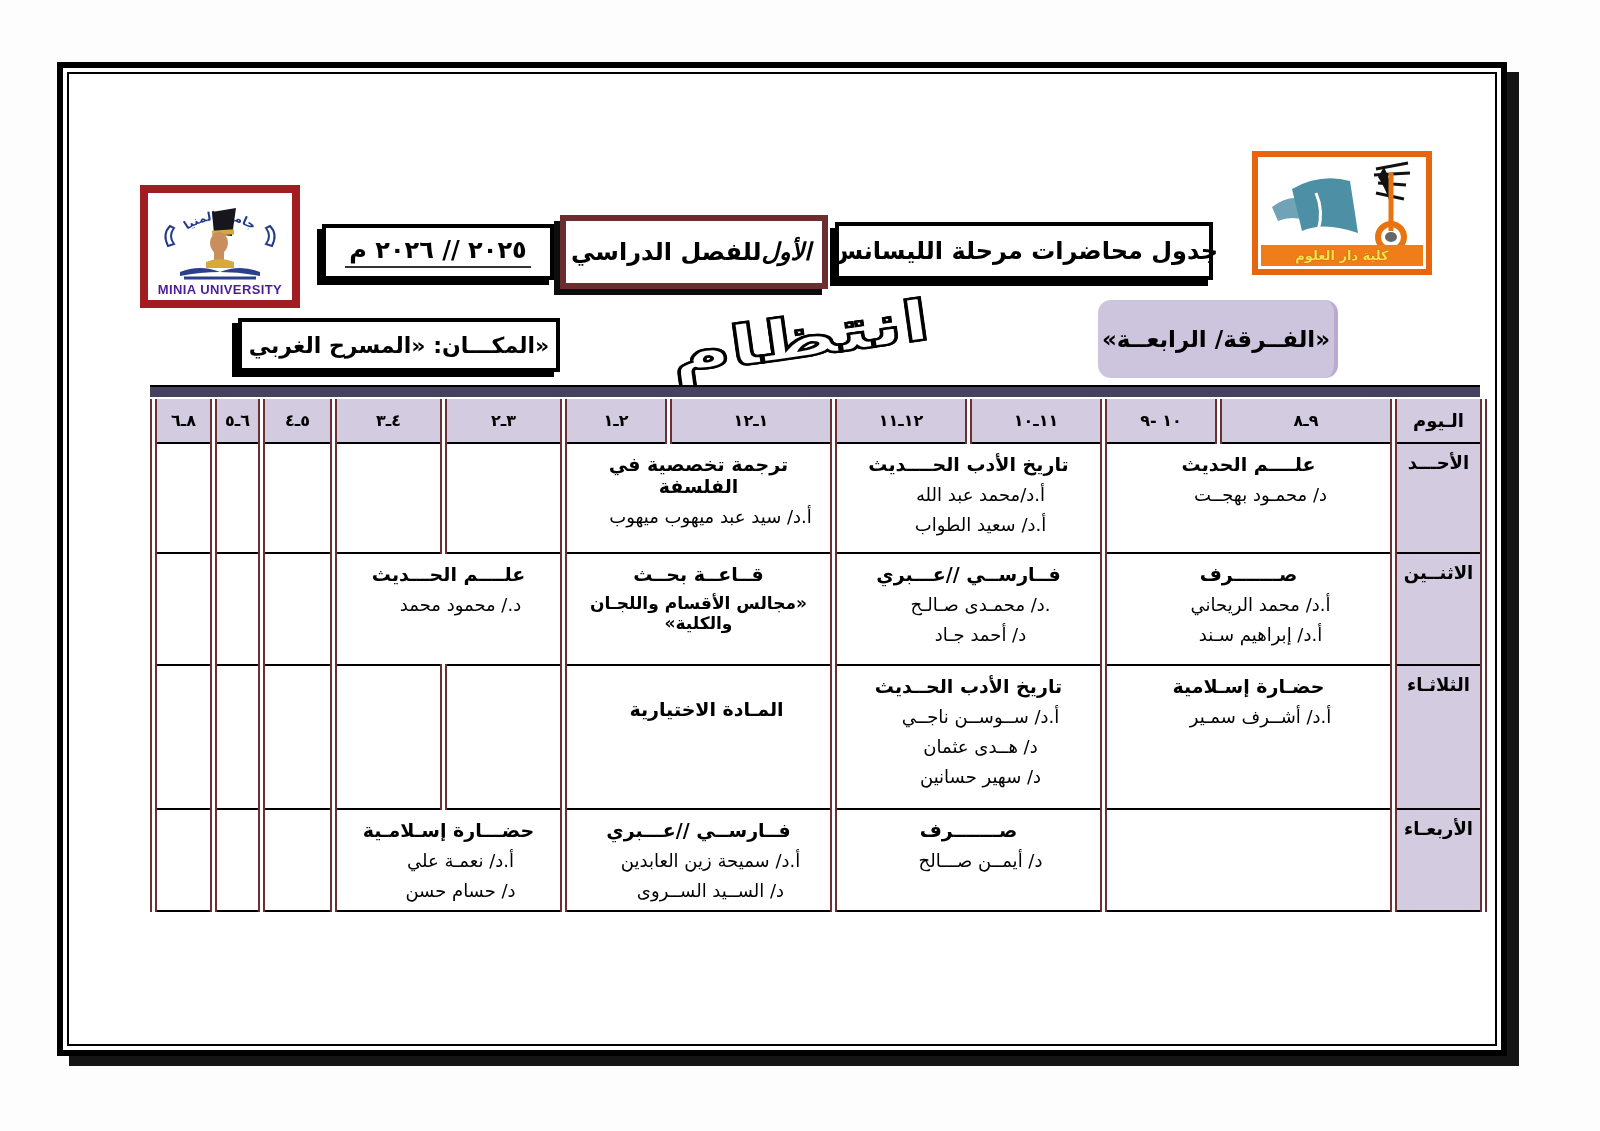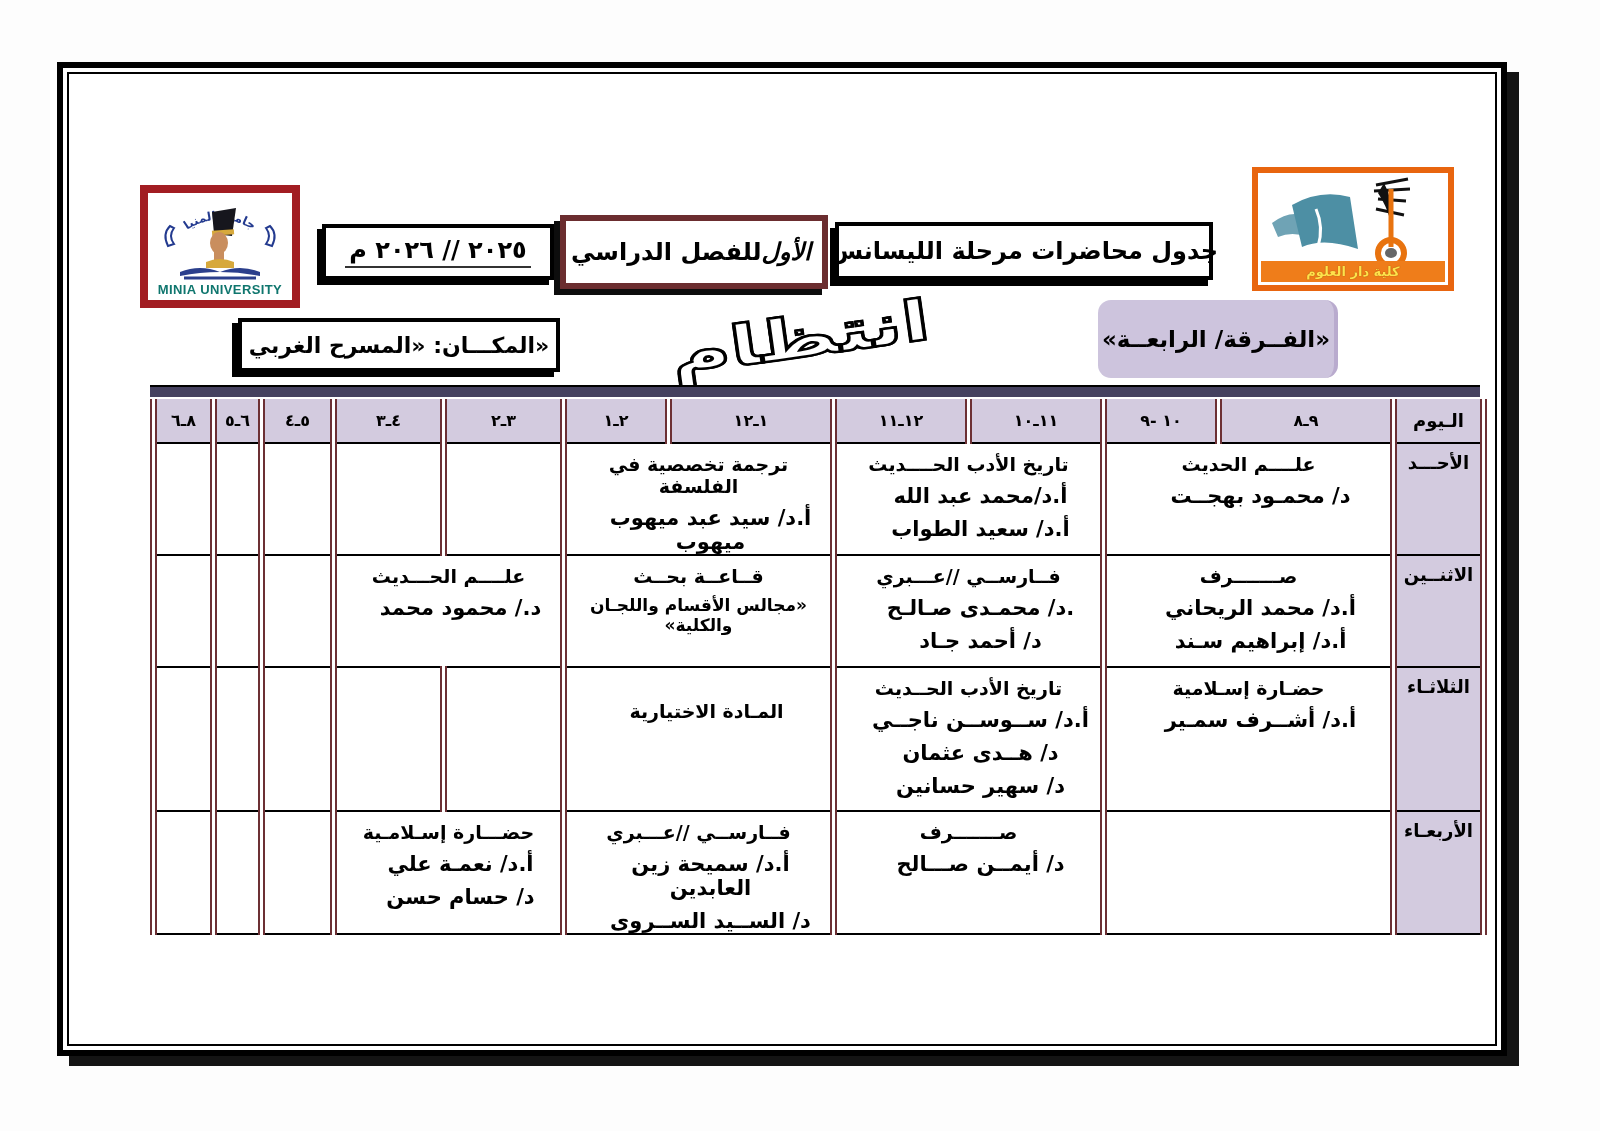--- a/index.html
+++ b/index.html
@@ -14,25 +14,25 @@
   }
   .frame-inner{position:absolute;inset:4px;border:2px solid #000;}
 
   
   .uni-logo{
     position:absolute;left:140px;top:185px;width:160px;height:123px;
     border:8px solid #a21d22;background:#fff;box-sizing:border-box;
     display:flex;flex-direction:column;align-items:center;justify-content:flex-end;
   }
   .uni-logo .en{
-    font-family:"Liberation Sans",sans-serif;font-weight:bold;color:#0f766e;
+    font-family:"Liberation Sans",sans-serif;font-weight:bold;color:#4c1d95;
     font-size:13px;letter-spacing:.4px;padding-bottom:3px;white-space:nowrap;
   }
   .fac-logo{
-    position:absolute;left:1252px;top:167px;width:202px;height:124px;
+    position:absolute;left:1252px;top:151px;width:180px;height:124px;
     border:6px solid #e8650f;background:#fff;box-sizing:border-box;position:absolute;
   }
   .fac-banner{
     position:absolute;left:3px;right:3px;bottom:3px;height:21px;background:#ef7d1a;
     display:flex;align-items:center;justify-content:center;
     color:#ffe24a;font-weight:bold;font-size:13px;white-space:nowrap;
     text-shadow:0 0 1px #7a3c00;
   }
 
   
@@ -83,21 +83,21 @@
     background:#d3cbdf;border-top:0;font-size:16px;font-weight:bold;text-align:center;
   }
   .sched th.day-h{font-size:18px;}
   td.day{
     background:#d3cbdf;font-weight:bold;font-size:18px;text-align:center;
     vertical-align:top;padding-top:8px;
   }
   td.course,td.empty{background:#fff;vertical-align:top;text-align:center;}
   .c-title{font-weight:bold;font-size:19px;padding-top:9px;}
   .c-sub{font-weight:bold;font-size:17px;padding-top:8px;}
-  .c-staff div{font-size:21px;font-weight:bold;padding-top:9px;padding-left:24px;}
+  .c-staff div{font-size:18px;font-weight:normal;padding-top:9px;padding-left:24px;}
   td.pad-mid .c-title{padding-top:32px;padding-left:16px;}
   tr.h-head{height:44px;}
   tr.h-sun{height:110px;}
   tr.h-mon{height:112px;}
   tr.h-tue{height:144px;}
   tr.h-wed{height:102px;}
   tr.h-thu{height:40px;}
   tr.h-thu td{border-bottom:4px solid #000;}
 </style>
 </head>

